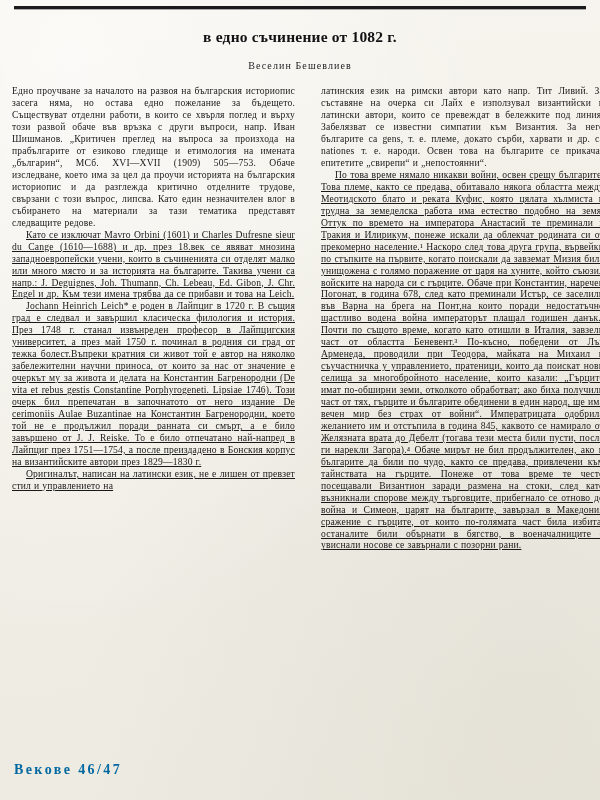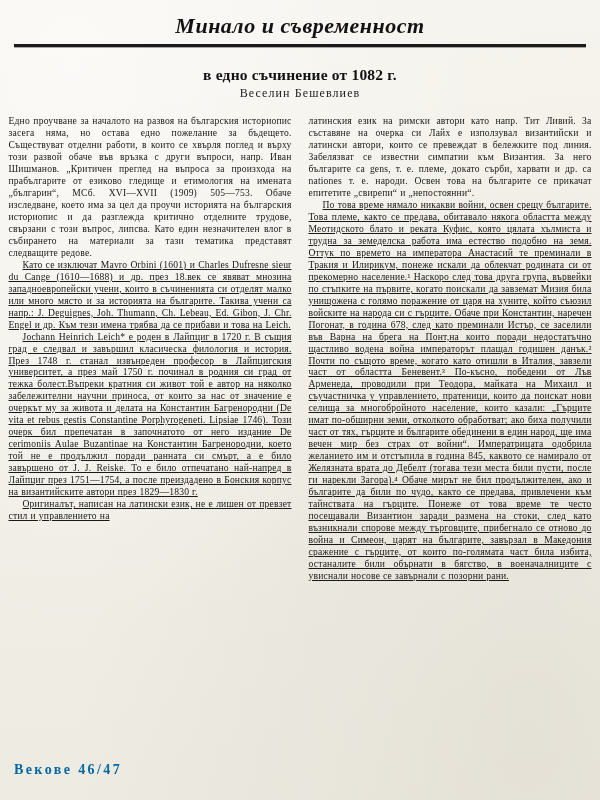--- a/index.html
+++ b/index.html
@@ -69,33 +69,33 @@
     font-size: 15.5px;
     line-height: 1.5;
     letter-spacing: 0.2px;
     color: #121214;
     display: block;
   }
   .article-title .l2 {
     display: block;
   }
   .byline {
-    font-size: 12px;
+    margin-top: 12px;
+    font-size: 10px;
     letter-spacing: 1.1px;
     color: #1c1c1f;
     display: block;
   }
 
   
   .columns {
     display: flex;
-    gap: 17px;
+    gap: 26px;
     padding: 14px 12px 0 12px;
     align-items: flex-start;
-    justify-content: center;
   }
   .col {
     width: 283px;
     flex: 0 0 283px;
   }
   .col p {
     margin: 0;
     font-size: 9.6px;
     line-height: 11.95px;
     text-align: justify;
@@ -124,23 +124,20 @@
     color: #0369a1;
   }
 </style>
 </head>
 <body>
 
 <div class="page"></div>
 
 <div class="content">
 
-  <div class="masthead">
-    <span class="masthead-title">Минало и съвременност</span>
-  </div>
   <div class="rule"></div>
 
   <div class="article-head">
     <div class="article-title">
       <span class="l2">в едно  съчинение от 1082 г.</span>
     </div>
     <span class="byline">Веселин Бешевлиев</span>
   </div>
 
   <div class="columns">

